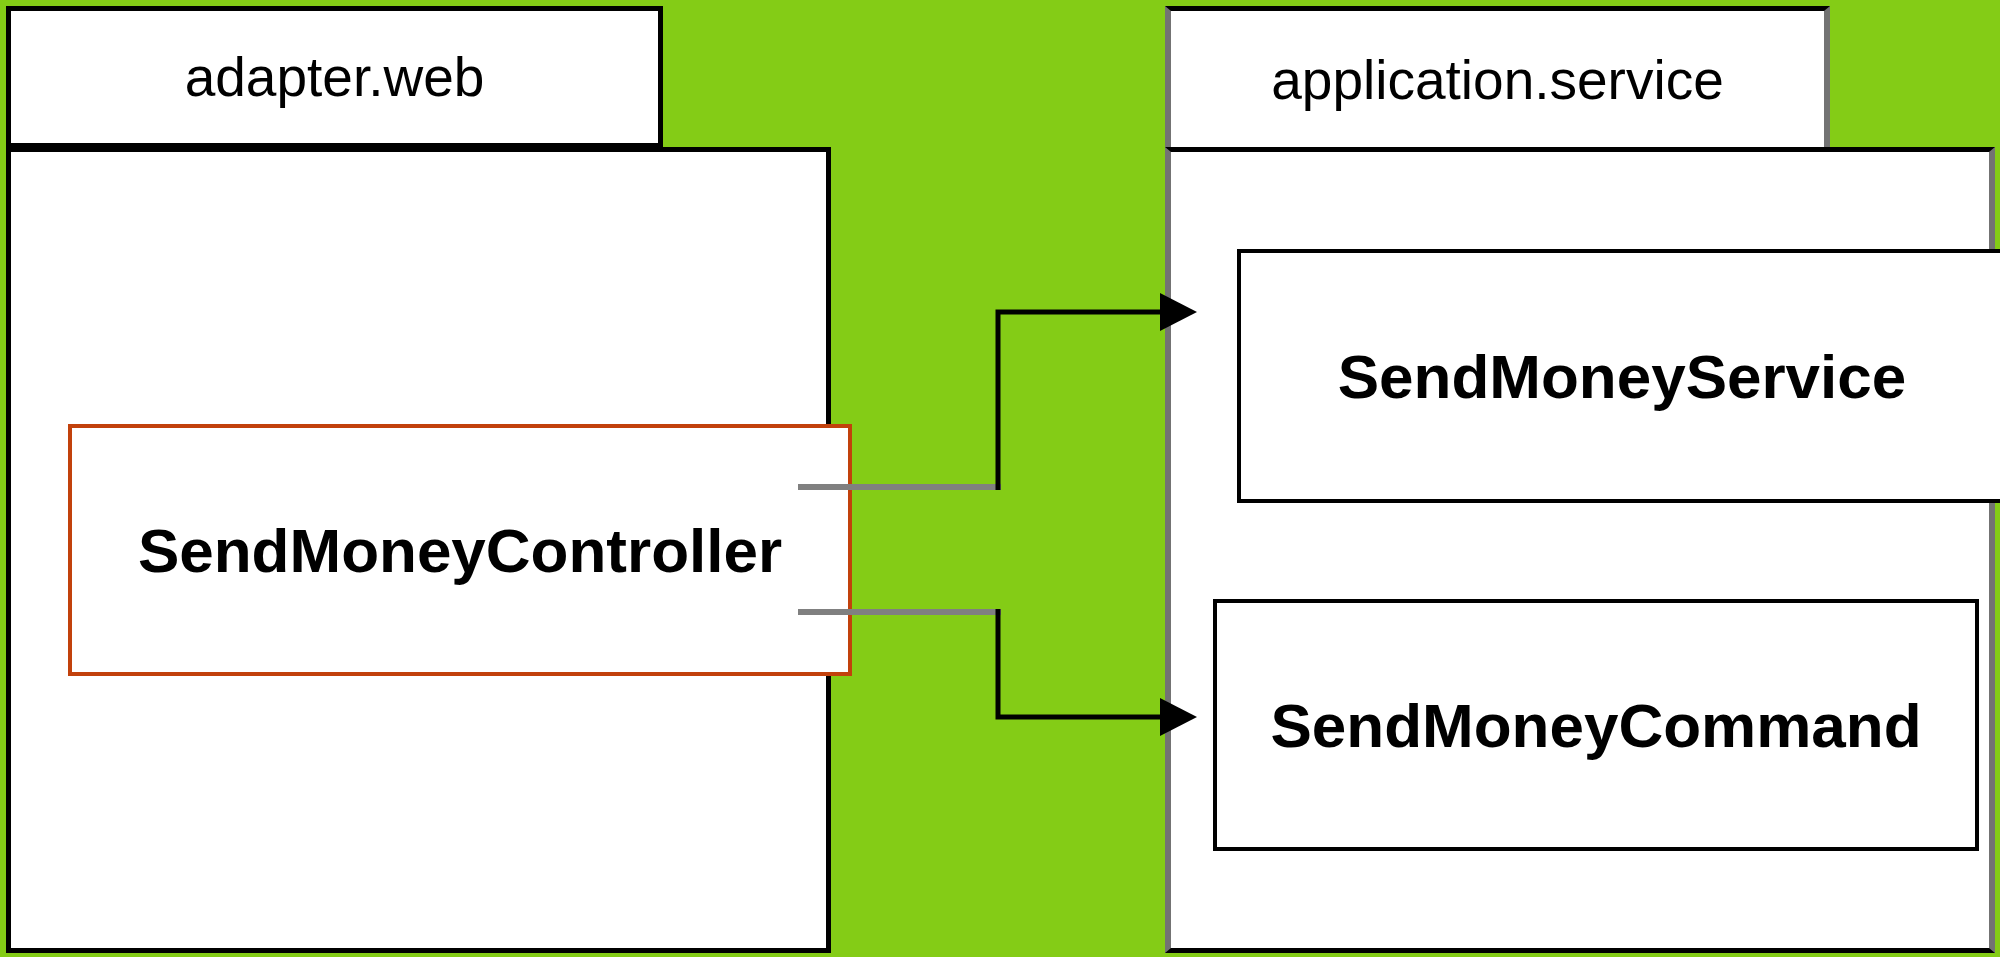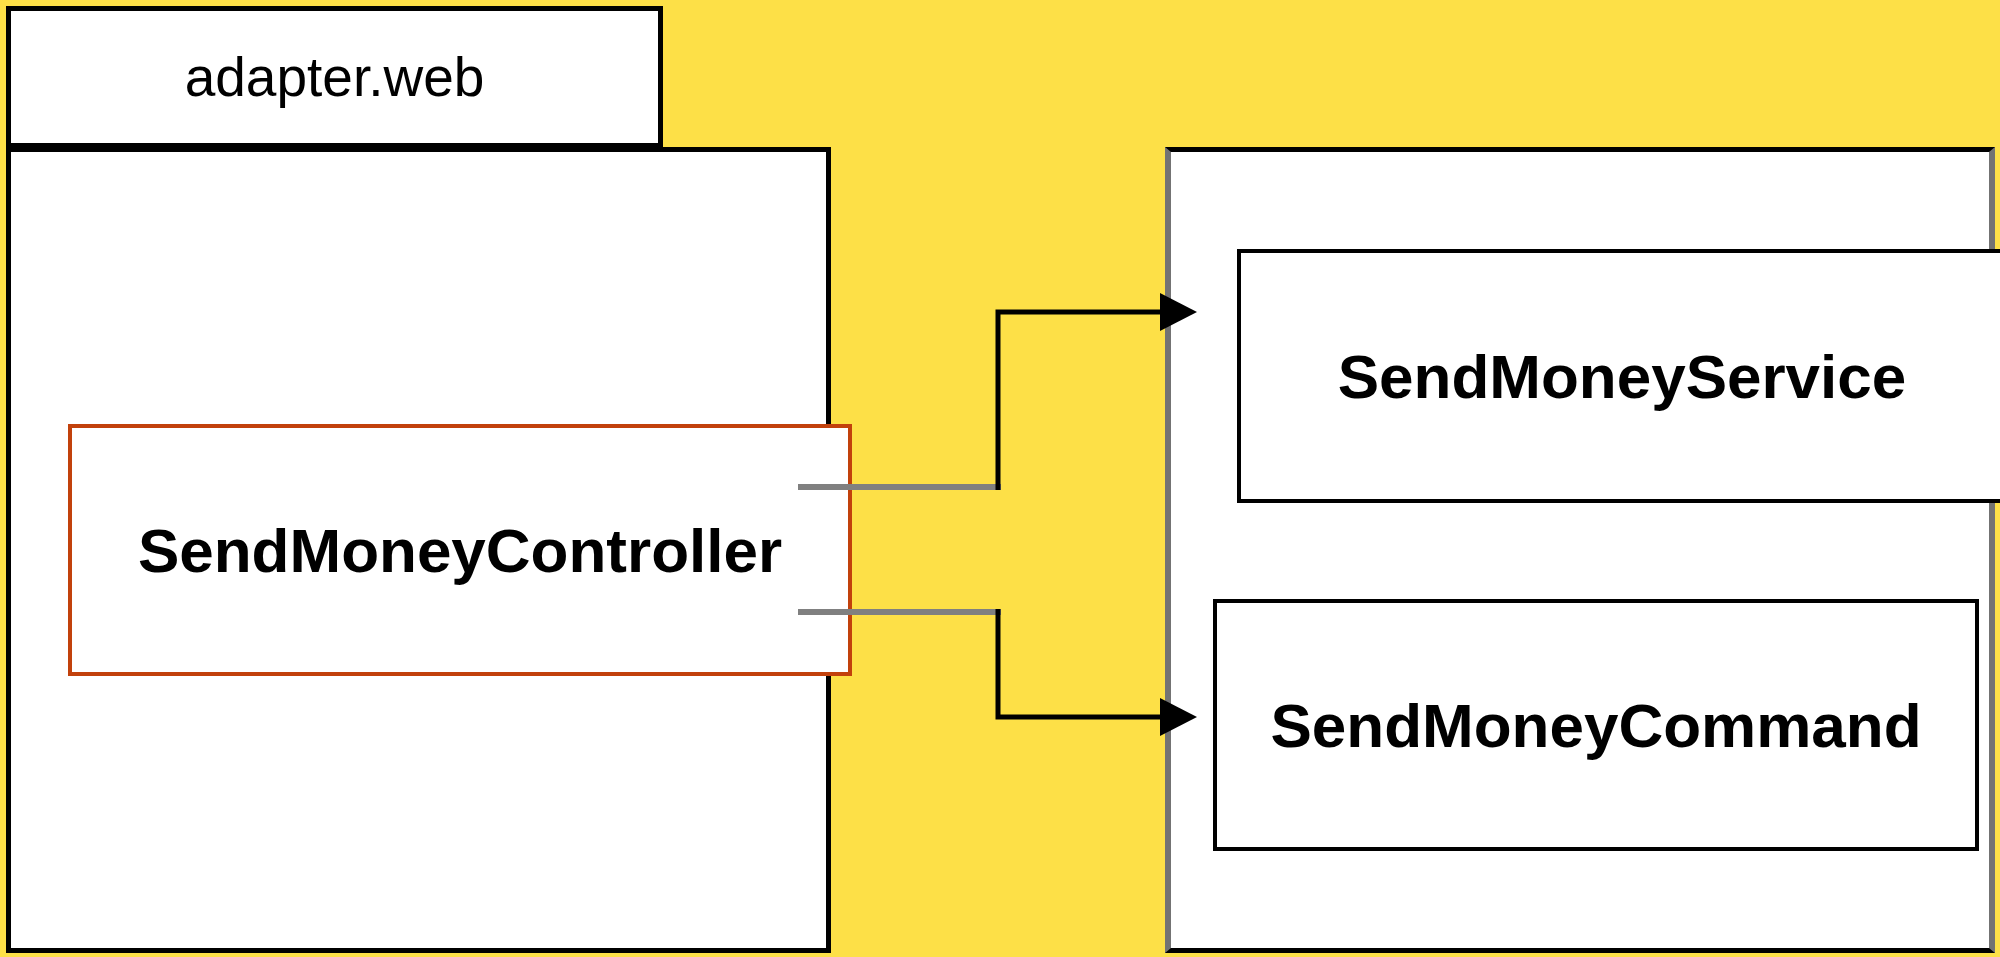--- a/index.html
+++ b/index.html
@@ -4,21 +4,21 @@
 <style>
   html, body {
     margin: 0;
     padding: 0;
     background: #ffffff;
   }
   .canvas {
     position: relative;
     width: 2000px;
     height: 957px;
-    background: #fde047;
+    background: #84cc16;
     font-family: "Liberation Sans", sans-serif;
     color: #000000;
     overflow: hidden;
   }
   .abs { position: absolute; box-sizing: border-box; background: #ffffff; }
 
   
   .tab-left {
     left: 6px; top: 6px; width: 657px; height: 142px;
     border: 5px solid #000000;
@@ -84,20 +84,23 @@
 </head>
 <body>
 
 <div class="canvas">
 
   <div class="abs tab-left">
     <span class="pkg-label">adapter.web</span>
   </div>
   <div class="abs body-left"></div>
 
+  <div class="abs tab-right">
+    <span class="pkg-label">application.service</span>
+  </div>
   <div class="abs body-right"></div>
 
   <div class="abs node node-controller">
     <span>SendMoneyController</span>
   </div>
   <div class="abs node node-service">
     <span>SendMoneyService</span>
   </div>
   <div class="abs node node-command">
     <span>SendMoneyCommand</span>

